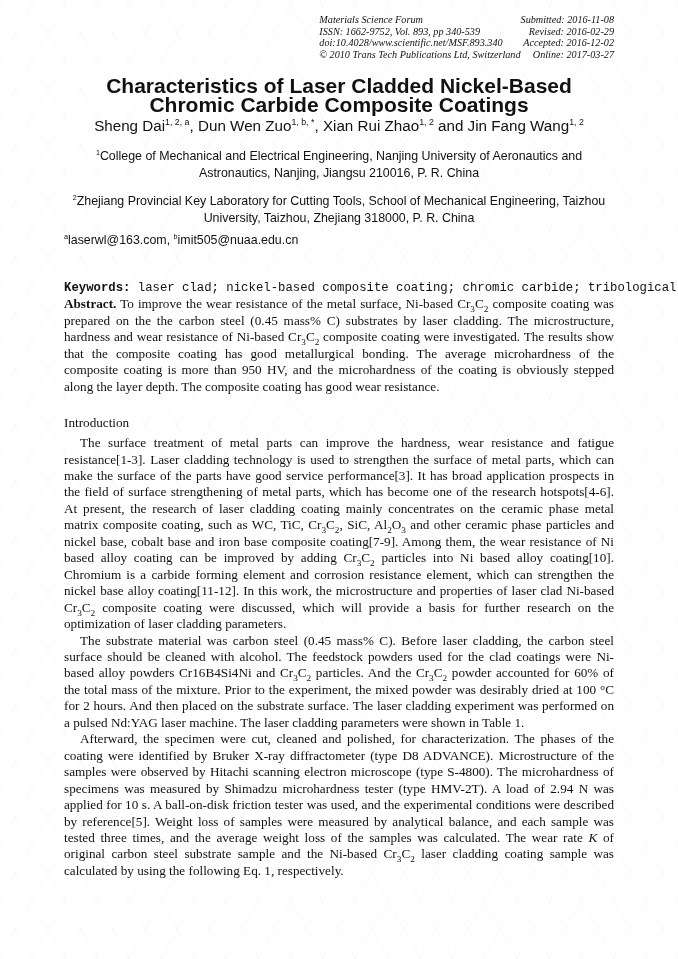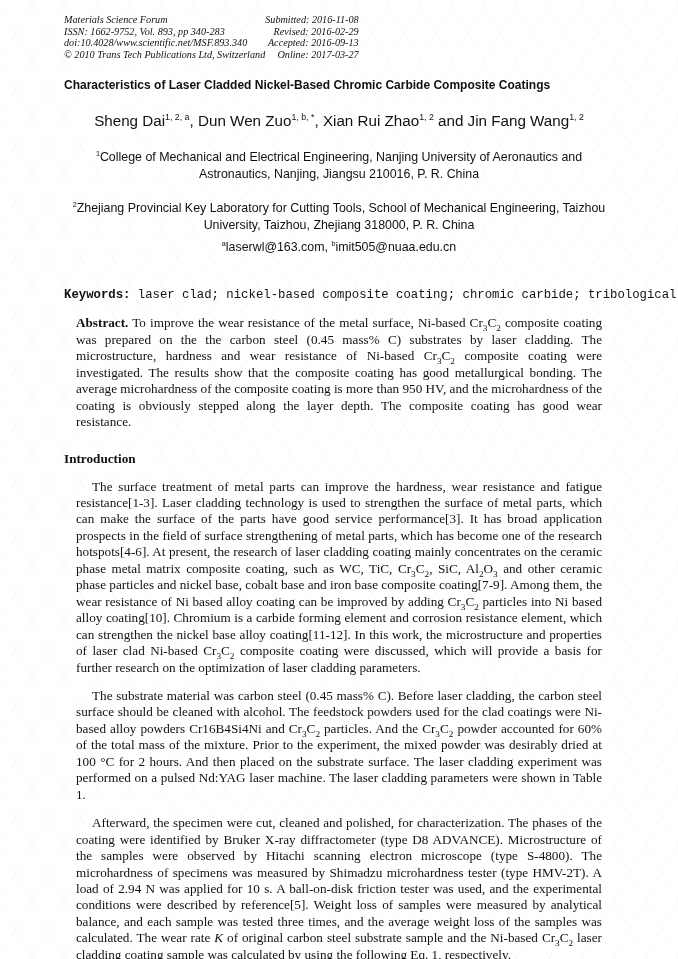--- a/index.html
+++ b/index.html
@@ -9,60 +9,60 @@
     font-family: "Liberation Serif", serif;
   }
   .watermark {
     position: absolute; inset: 0; pointer-events: none;
     background-image:
       repeating-linear-gradient(60deg, rgba(0,0,0,0.018) 0 1px, transparent 1px 28px),
       repeating-linear-gradient(-60deg, rgba(0,0,0,0.018) 0 1px, transparent 1px 28px);
   }
   .page { position: absolute; left: 64px; top: 14px; width: 550px; }
 
-  .header { display: flex; justify-content: flex-start; font-style: italic; font-size: 10.2px; line-height: 11.6px; }
+  .header { display: flex; justify-content: flex-end; font-style: italic; font-size: 10.2px; line-height: 11.6px; }
   .header .left div, .header .right div { white-space: nowrap; }
   .header .right { text-align: right; }
 
-  .title { margin-top: 16px; text-align: left; font-family: "Liberation Sans", sans-serif; font-weight: bold; font-size: 12px; line-height: 19px; }
-  .authors { margin-top: 16px; text-align: center; font-family: "Liberation Sans", sans-serif; font-size: 15.2px; line-height: 20px; }
+  .title { margin-top: 16px; text-align: center; font-family: "Liberation Sans", sans-serif; font-weight: bold; font-size: 21px; line-height: 19px; }
+  .authors { margin-top: 2px; text-align: center; font-family: "Liberation Sans", sans-serif; font-size: 15.2px; line-height: 20px; }
   .authors sup, .affil sup, .emails sup { font-size: 0.58em; vertical-align: super; line-height: 0; }
 
-  .affil { margin-top: 18px; text-align: center; font-family: "Liberation Sans", sans-serif; font-size: 12.4px; line-height: 16.5px; }
-  .emails { margin-top: 6px; text-align: center; font-family: "Liberation Sans", sans-serif; font-size: 12.4px; line-height: 16px; }
+  .affil { margin-top: 12px; text-align: center; font-family: "Liberation Sans", sans-serif; font-size: 12.4px; line-height: 16.5px; }
+  .emails { margin-top: 6px; font-family: "Liberation Sans", sans-serif; font-size: 12.4px; line-height: 16px; }
 
   .keywords { margin-top: 32px; font-family: Liberation Mono, monospace; font-size: 12.3px; line-height: 16px; white-space: nowrap; }
   .keywords b { font-weight: bold; }
 
-  p.body { margin: 12px; font-size: 13.2px; line-height: 16.45px; text-align: justify; }
+  p.body { margin: 0; font-size: 13.2px; line-height: 16.45px; text-align: justify; }
   p.indent { text-indent: 16px; }
   .abstract { margin-top: 19px; }
   .abstract b { font-weight: bold; }
 
-  h2 { margin: 20px 0 4px 0; font-size: 13.2px; line-height: 16px; font-weight: bold; }
+  h2 { margin: 20px 0 4px 0; font-size: 13.2px; line-height: 16px; font-weight: normal; }
   sub { font-size: 0.7em; vertical-align: sub; line-height: 0; }
 </style>
 </head>
 <body>
 
 <div class="watermark"></div>
 
 <div class="page">
 
   <div class="header">
     <div class="left">
       <div>Materials Science Forum</div>
-      <div>ISSN: 1662-9752, Vol. 893, pp 340-283</div>
+      <div>ISSN: 1662-9752, Vol. 893, pp 340-539</div>
       <div>doi:10.4028/www.scientific.net/MSF.893.340</div>
       <div>© 2010 Trans Tech Publications Ltd, Switzerland</div>
     </div>
     <div class="right">
       <div>Submitted: 2016-11-08</div>
       <div>Revised: 2016-02-29</div>
-      <div>Accepted: 2016-09-13</div>
+      <div>Accepted: 2016-12-02</div>
       <div>Online: 2017-03-27</div>
     </div>
   </div>
 
   <div class="title">Characteristics of Laser Cladded Nickel-Based Chromic Carbide Composite Coatings</div>
 
   <div class="authors">
     <span>Sheng Dai</span><sup>1, 2, a</sup><span>, </span><span>Dun Wen Zuo</span><sup>1, b, *</sup><span>, </span><span>Xian Rui Zhao</span><sup>1, 2</sup><span> and </span><span>Jin Fang Wang</span><sup>1, 2</sup>
   </div>
 

